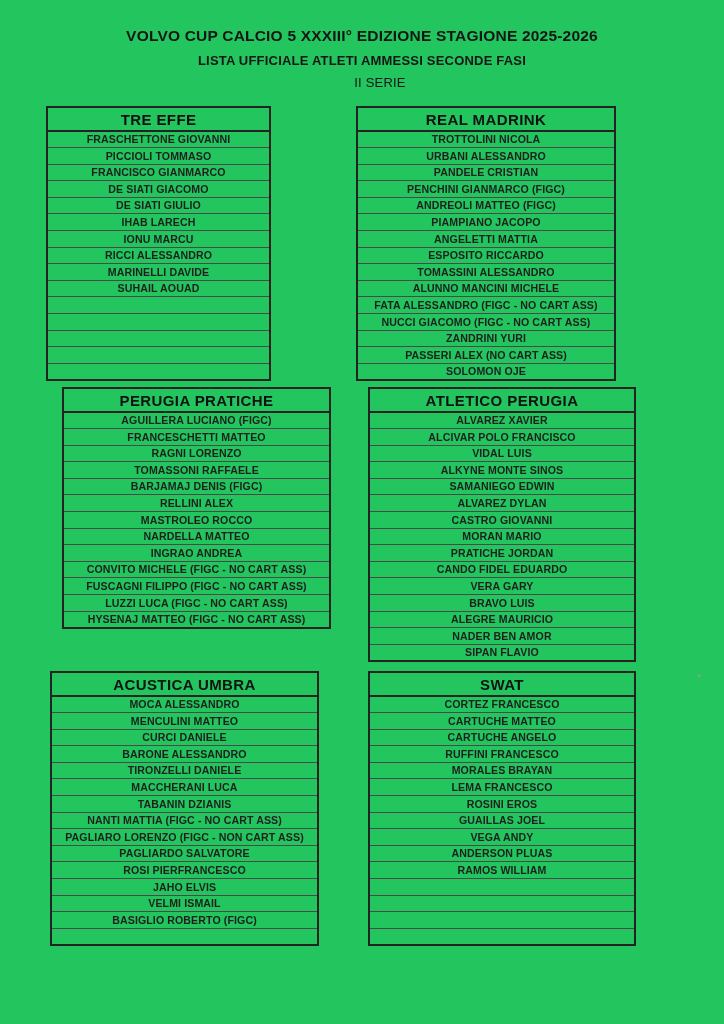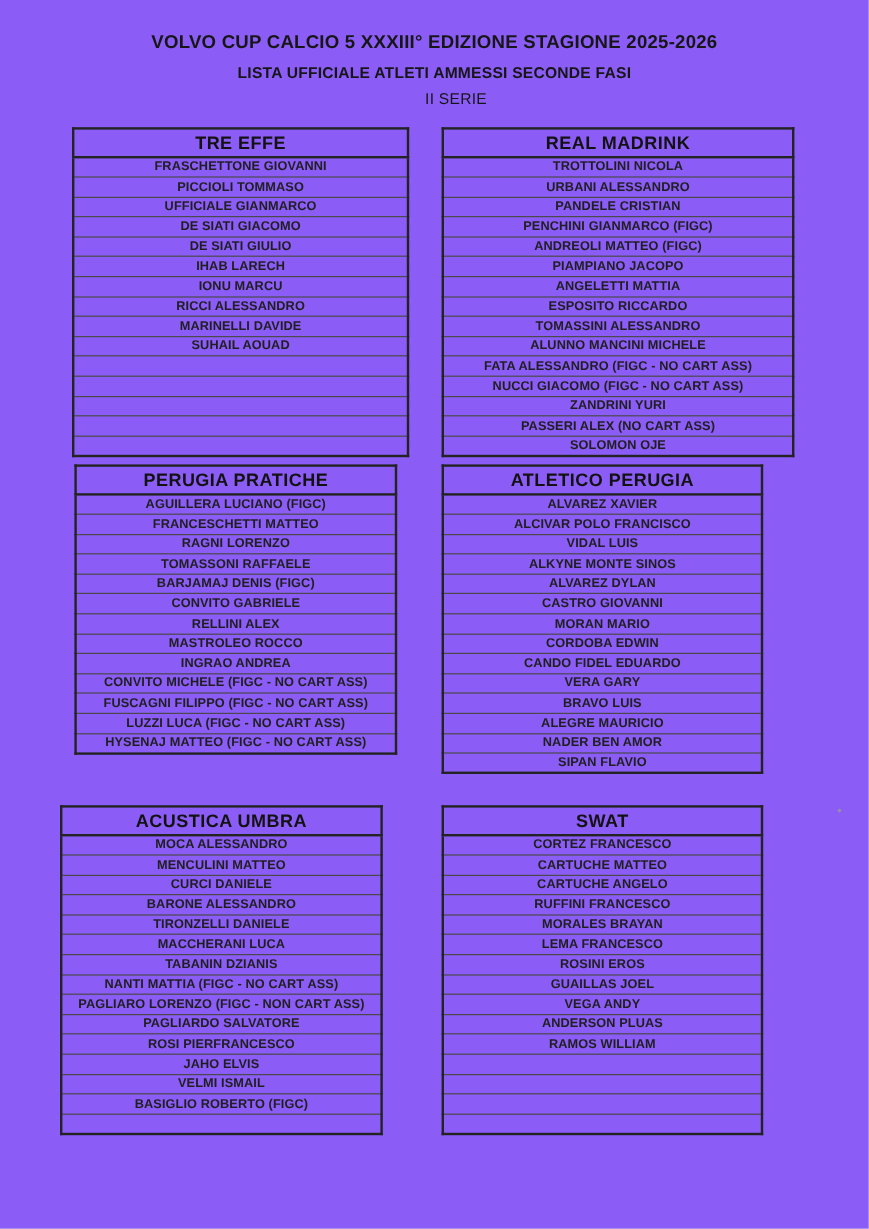--- a/index.html
+++ b/index.html
@@ -1,20 +1,20 @@
 <!DOCTYPE html>
 <html><head>
 <meta charset="utf-8">
 <style>
   * { margin: 0; padding: 0; box-sizing: border-box; }
   html, body { background: #e8e8e8; }
   .page {
     width: 724px; height: 1024px;
     position: relative;
-    background: #8b5cf6;
+    background: #22c55e;
     font-family: "Liberation Sans", sans-serif;
     color: #1b1b1b;
     overflow: hidden;
     margin: 0 auto;
   }
   .header-block {
     position: absolute;
     top: 27px; left: 0; width: 100%;
     text-align: center;
     color: #161616;
@@ -31,22 +31,22 @@
     letter-spacing: 0.2px;
   }
   .series {
     font-size: 13px;
     font-weight: 400;
     margin-top: 7px;
     letter-spacing: 0.2px;
     padding-left: 36px;
   }
   .team-slot { position: absolute; }
-  .slot-0 { left: 60px;  top: 106px; width: 281px; }
-  .slot-1 { left: 368px; top: 106px; width: 294px; }
+  .slot-0 { left: 46px;  top: 106px; width: 225px; }
+  .slot-1 { left: 356px; top: 106px; width: 260px; }
   .slot-2 { left: 62px;  top: 387px; width: 269px; }
   .slot-3 { left: 368px; top: 387px; width: 268px; }
   .slot-4 { left: 50px;  top: 671px; width: 269px; }
   .slot-5 { left: 368px; top: 671px; width: 268px; }
   table.roster {
     border-collapse: collapse;
     width: 100%;
     table-layout: fixed;
     border: 2px solid #232323;
   }
@@ -101,21 +101,21 @@
           <tr>
             <th>TRE EFFE</th>
           </tr>
           <tr>
             <td>FRASCHETTONE GIOVANNI</td>
           </tr>
           <tr>
             <td>PICCIOLI TOMMASO</td>
           </tr>
           <tr>
-            <td>UFFICIALE GIANMARCO</td>
+            <td>FRANCISCO GIANMARCO</td>
           </tr>
           <tr>
             <td>DE SIATI GIACOMO</td>
           </tr>
           <tr>
             <td>DE SIATI GIULIO</td>
           </tr>
           <tr>
             <td>IHAB LARECH</td>
           </tr>
@@ -218,29 +218,29 @@
           <tr>
             <td>RAGNI LORENZO</td>
           </tr>
           <tr>
             <td>TOMASSONI RAFFAELE</td>
           </tr>
           <tr>
             <td>BARJAMAJ DENIS (FIGC)</td>
           </tr>
           <tr>
-            <td>CONVITO GABRIELE</td>
-          </tr>
-          <tr>
             <td>RELLINI ALEX</td>
           </tr>
           <tr>
             <td>MASTROLEO ROCCO</td>
           </tr>
           <tr>
+            <td>NARDELLA MATTEO</td>
+          </tr>
+          <tr>
             <td>INGRAO ANDREA</td>
           </tr>
           <tr>
             <td>CONVITO MICHELE (FIGC - NO CART ASS)</td>
           </tr>
           <tr>
             <td>FUSCAGNI FILIPPO (FIGC - NO CART ASS)</td>
           </tr>
           <tr>
             <td>LUZZI LUCA (FIGC - NO CART ASS)</td>
@@ -263,30 +263,33 @@
           <tr>
             <td>ALCIVAR POLO FRANCISCO</td>
           </tr>
           <tr>
             <td>VIDAL LUIS</td>
           </tr>
           <tr>
             <td>ALKYNE MONTE SINOS</td>
           </tr>
           <tr>
+            <td>SAMANIEGO EDWIN</td>
+          </tr>
+          <tr>
             <td>ALVAREZ DYLAN</td>
           </tr>
           <tr>
             <td>CASTRO GIOVANNI</td>
           </tr>
           <tr>
             <td>MORAN MARIO</td>
           </tr>
           <tr>
-            <td>CORDOBA EDWIN</td>
+            <td>PRATICHE JORDAN</td>
           </tr>
           <tr>
             <td>CANDO FIDEL EDUARDO</td>
           </tr>
           <tr>
             <td>VERA GARY</td>
           </tr>
           <tr>
             <td>BRAVO LUIS</td>
           </tr>

